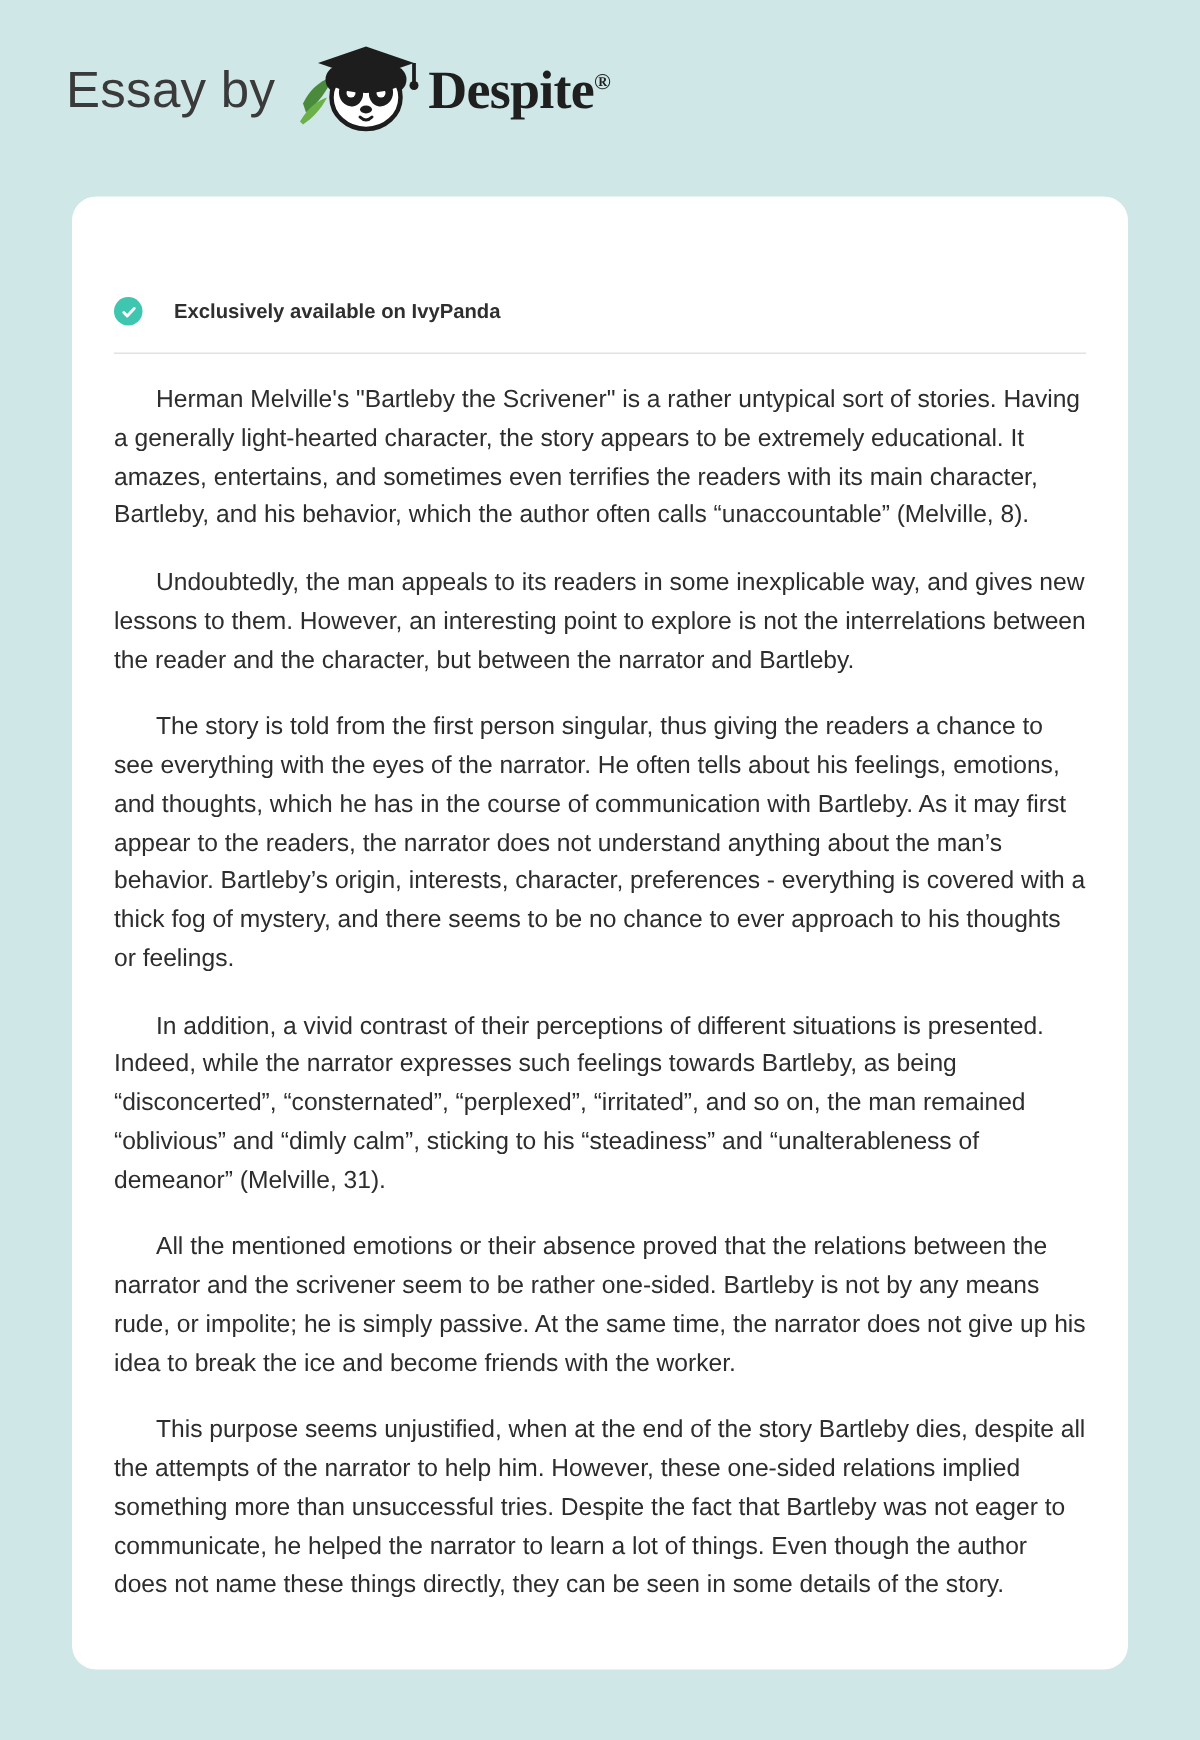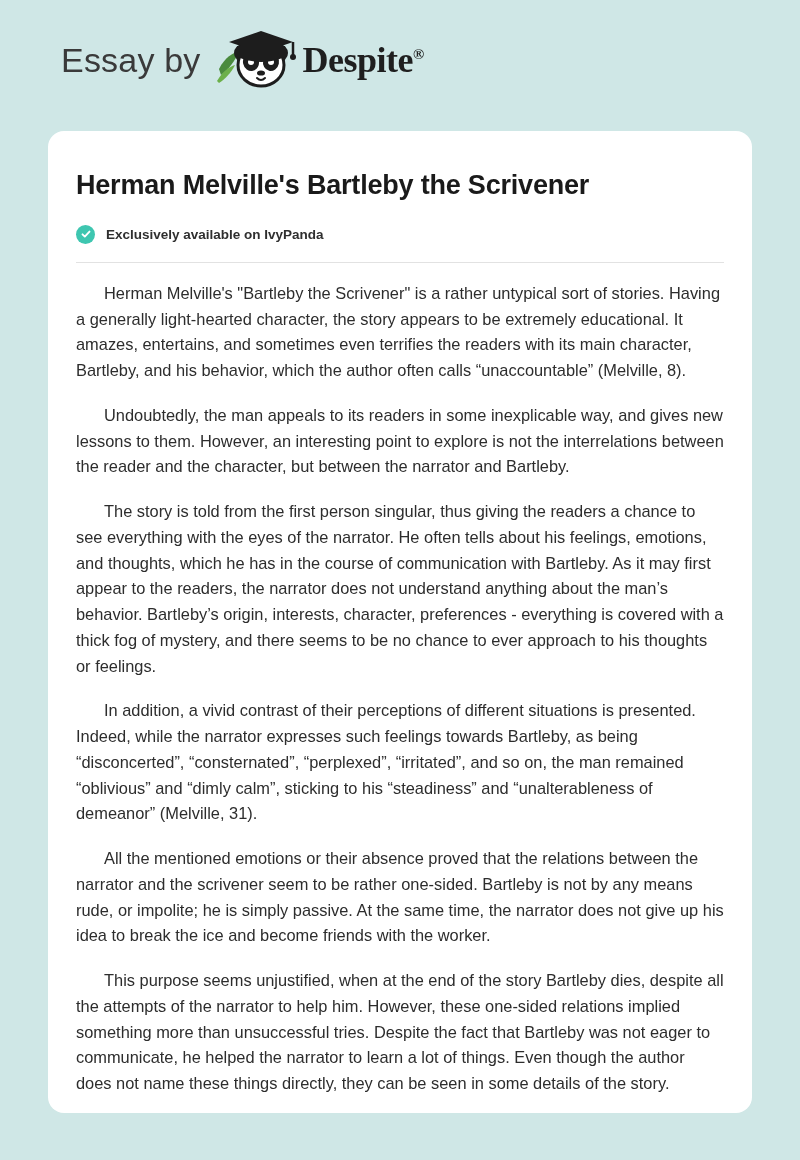--- a/index.html
+++ b/index.html
@@ -12,21 +12,20 @@
     background: #cfe7e6;
     font-family: "Liberation Sans", sans-serif;
     color: #2b2b2b;
     overflow: hidden;
   }
   .page {
     position: relative;
     width: 636px;
     height: 1160px;
     box-sizing: border-box;
-    padding-left: 17px;
   }
 
   
   .header {
     display: flex;
     align-items: center;
     padding: 34px 0 0 44px;
     height: 86px;
     box-sizing: border-box;
   }
@@ -78,22 +77,23 @@
     font-size: 27px;
     line-height: 1.25;
     font-weight: bold;
     color: #1a1a1a;
     margin: 0 0 22px 0;
     letter-spacing: -0.2px;
   }
   .badge-row {
     display: flex;
     align-items: center;
-    gap: 11px;
+    gap: 21px;
     margin-bottom: 18px;
+    margin-top: 29px;
   }
   .check-icon {
     width: 19px;
     height: 19px;
     border-radius: 50%;
     background: #3ec6b0;
     display: inline-flex;
     align-items: center;
     justify-content: center;
     flex: none;
@@ -148,21 +148,20 @@
           <path d="M22 17 L22 28 Q46 38 70 28 L70 17" fill="#1d1d1d"></path>
           <path d="M78 13 L78 26" stroke="#1d1d1d" stroke-width="2.5"></path>
           <circle cx="78" cy="28" r="3" fill="#1d1d1d"></circle>
         </svg>
       </span>
       <span class="brand-name"><span>Despite</span><span class="brand-reg">®</span></span>
     </div>
   </div>
 
   <div class="card">
-    <h1 class="doc-title">Herman Melville's Bartleby the Scrivener</h1>
 
     <div class="badge-row">
       <span class="check-icon">
         <svg width="12" height="12" viewBox="0 0 12 12" xmlns="http://www.w3.org/2000/svg">
           <path d="M2.5 6.3 L4.8 8.6 L9.5 3.6" stroke="#ffffff" stroke-width="1.9" fill="none" stroke-linecap="round" stroke-linejoin="round"></path>
         </svg>
       </span>
       <span class="badge-text">Exclusively available on IvyPanda</span>
     </div>
 

